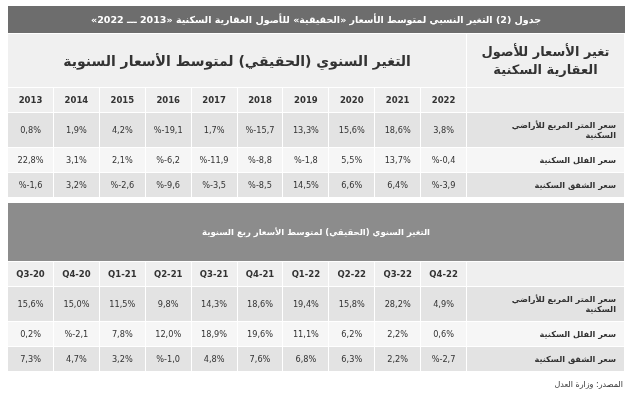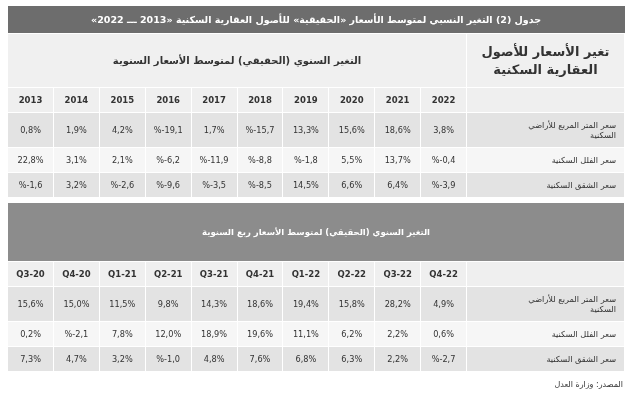--- a/index.html
+++ b/index.html
@@ -43,21 +43,21 @@
     font-size: 13px;
     text-align: center;
     padding: 9px 4px;
     border: 1px solid #ffffff;
     line-height: 1.35;
   }
   .hdr-span {
     background: #f0f0f0;
     color: #333333;
     font-weight: bold;
-    font-size: 10px;
+    font-size: 14px;
     text-align: center;
     padding: 9px 4px;
     border: 1px solid #ffffff;
   }
   .band td {
     background: #8c8c8c;
     color: #ffffff;
     font-size: 8.5px;
     font-weight: bold;
     text-align: center;
@@ -75,21 +75,21 @@
   }
   tr.data td {
     text-align: center;
     padding: 7px 3px;
     font-size: 8.2px;
     border: 1px solid #ffffff;
     color: #333333;
   }
   tr.data td.rowlabel {
     text-align: right;
-    font-weight: normal;
+    font-weight: bold;
     padding-right: 8px;
     font-size: 8.2px;
     color: #333333;
     padding-left: 36px;
   }
   tr.data.odd td { background: #e3e3e3; }
   tr.data.even td { background: #f6f6f6; }
   tr.data.odd td.rowlabel { background: #e3e3e3; }
   tr.data.even td.rowlabel { background: #f6f6f6; }
   .spacer td {

